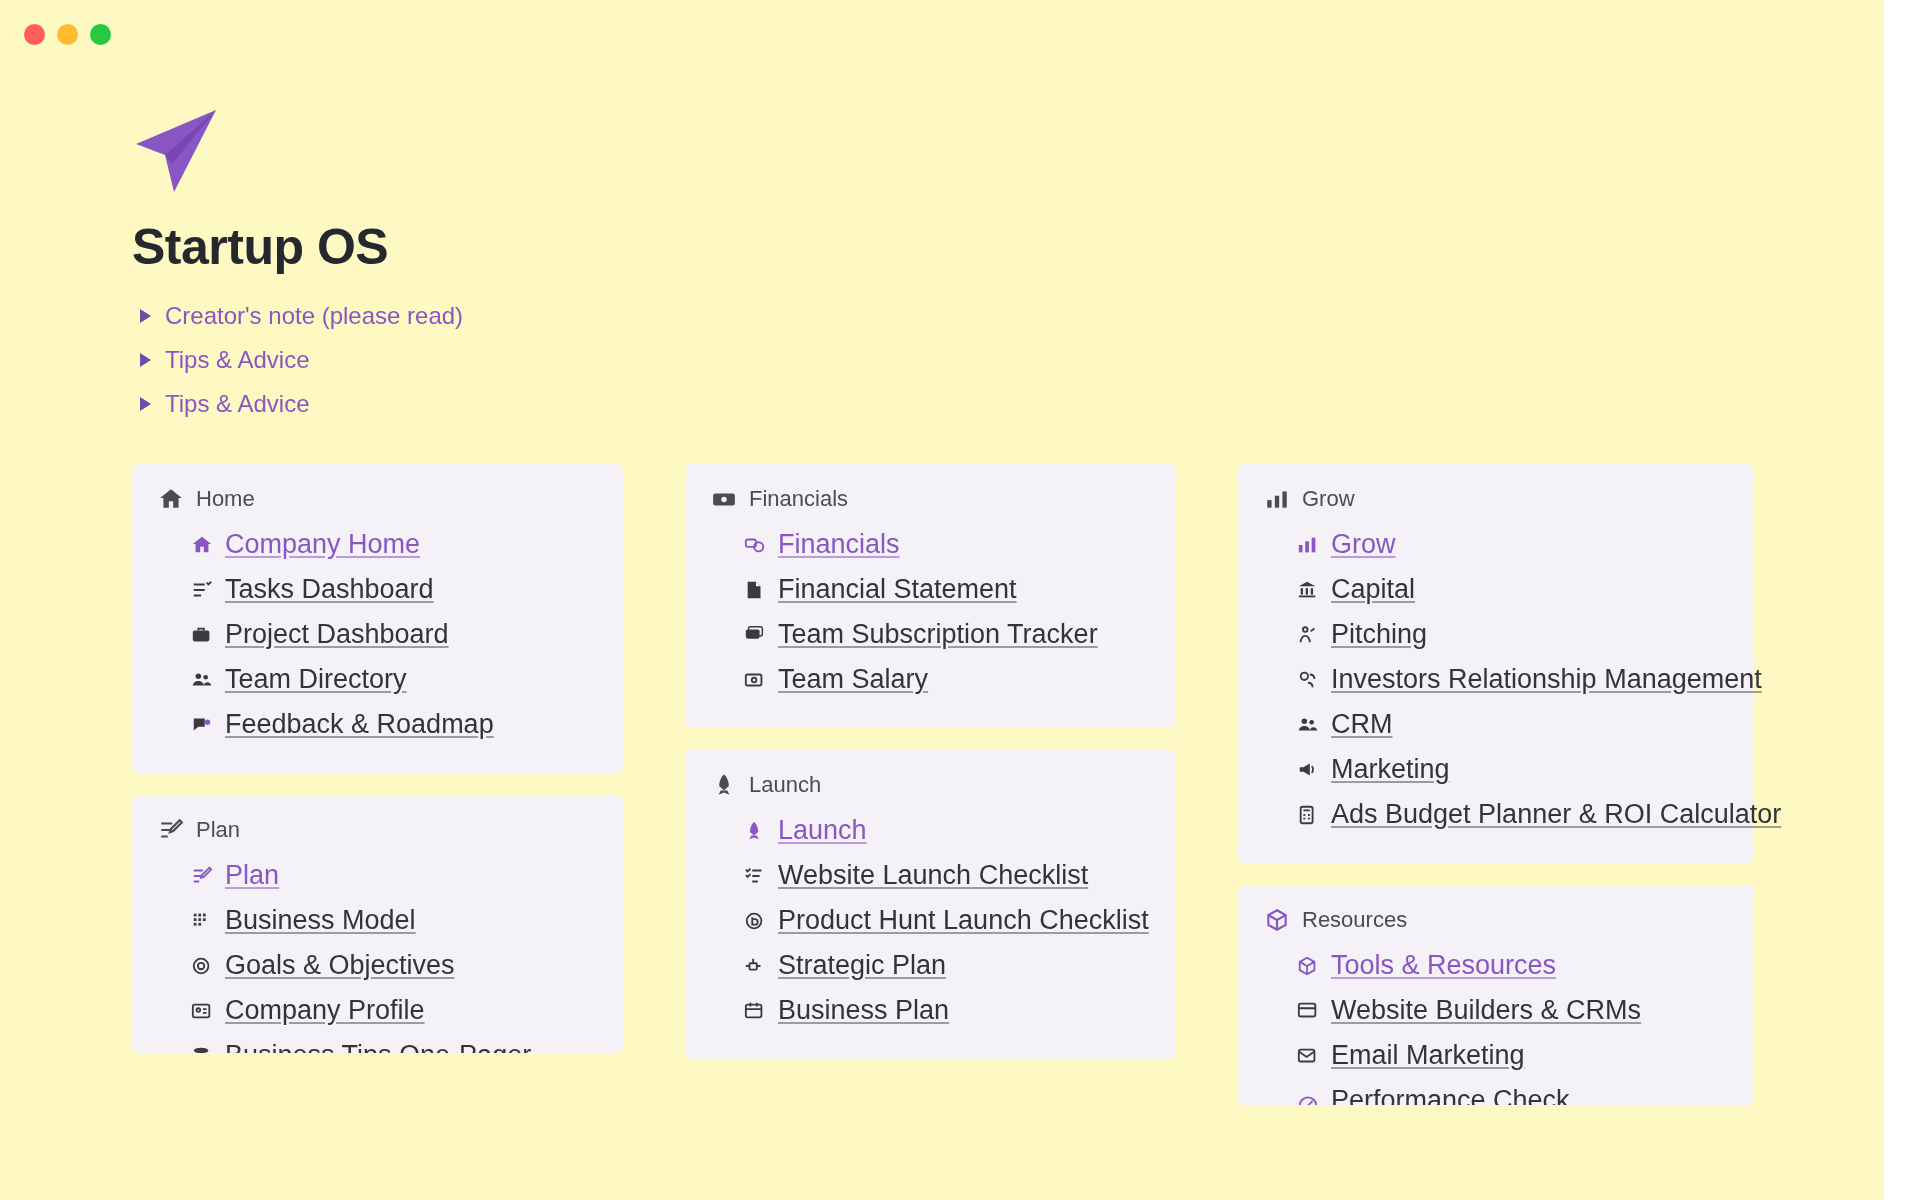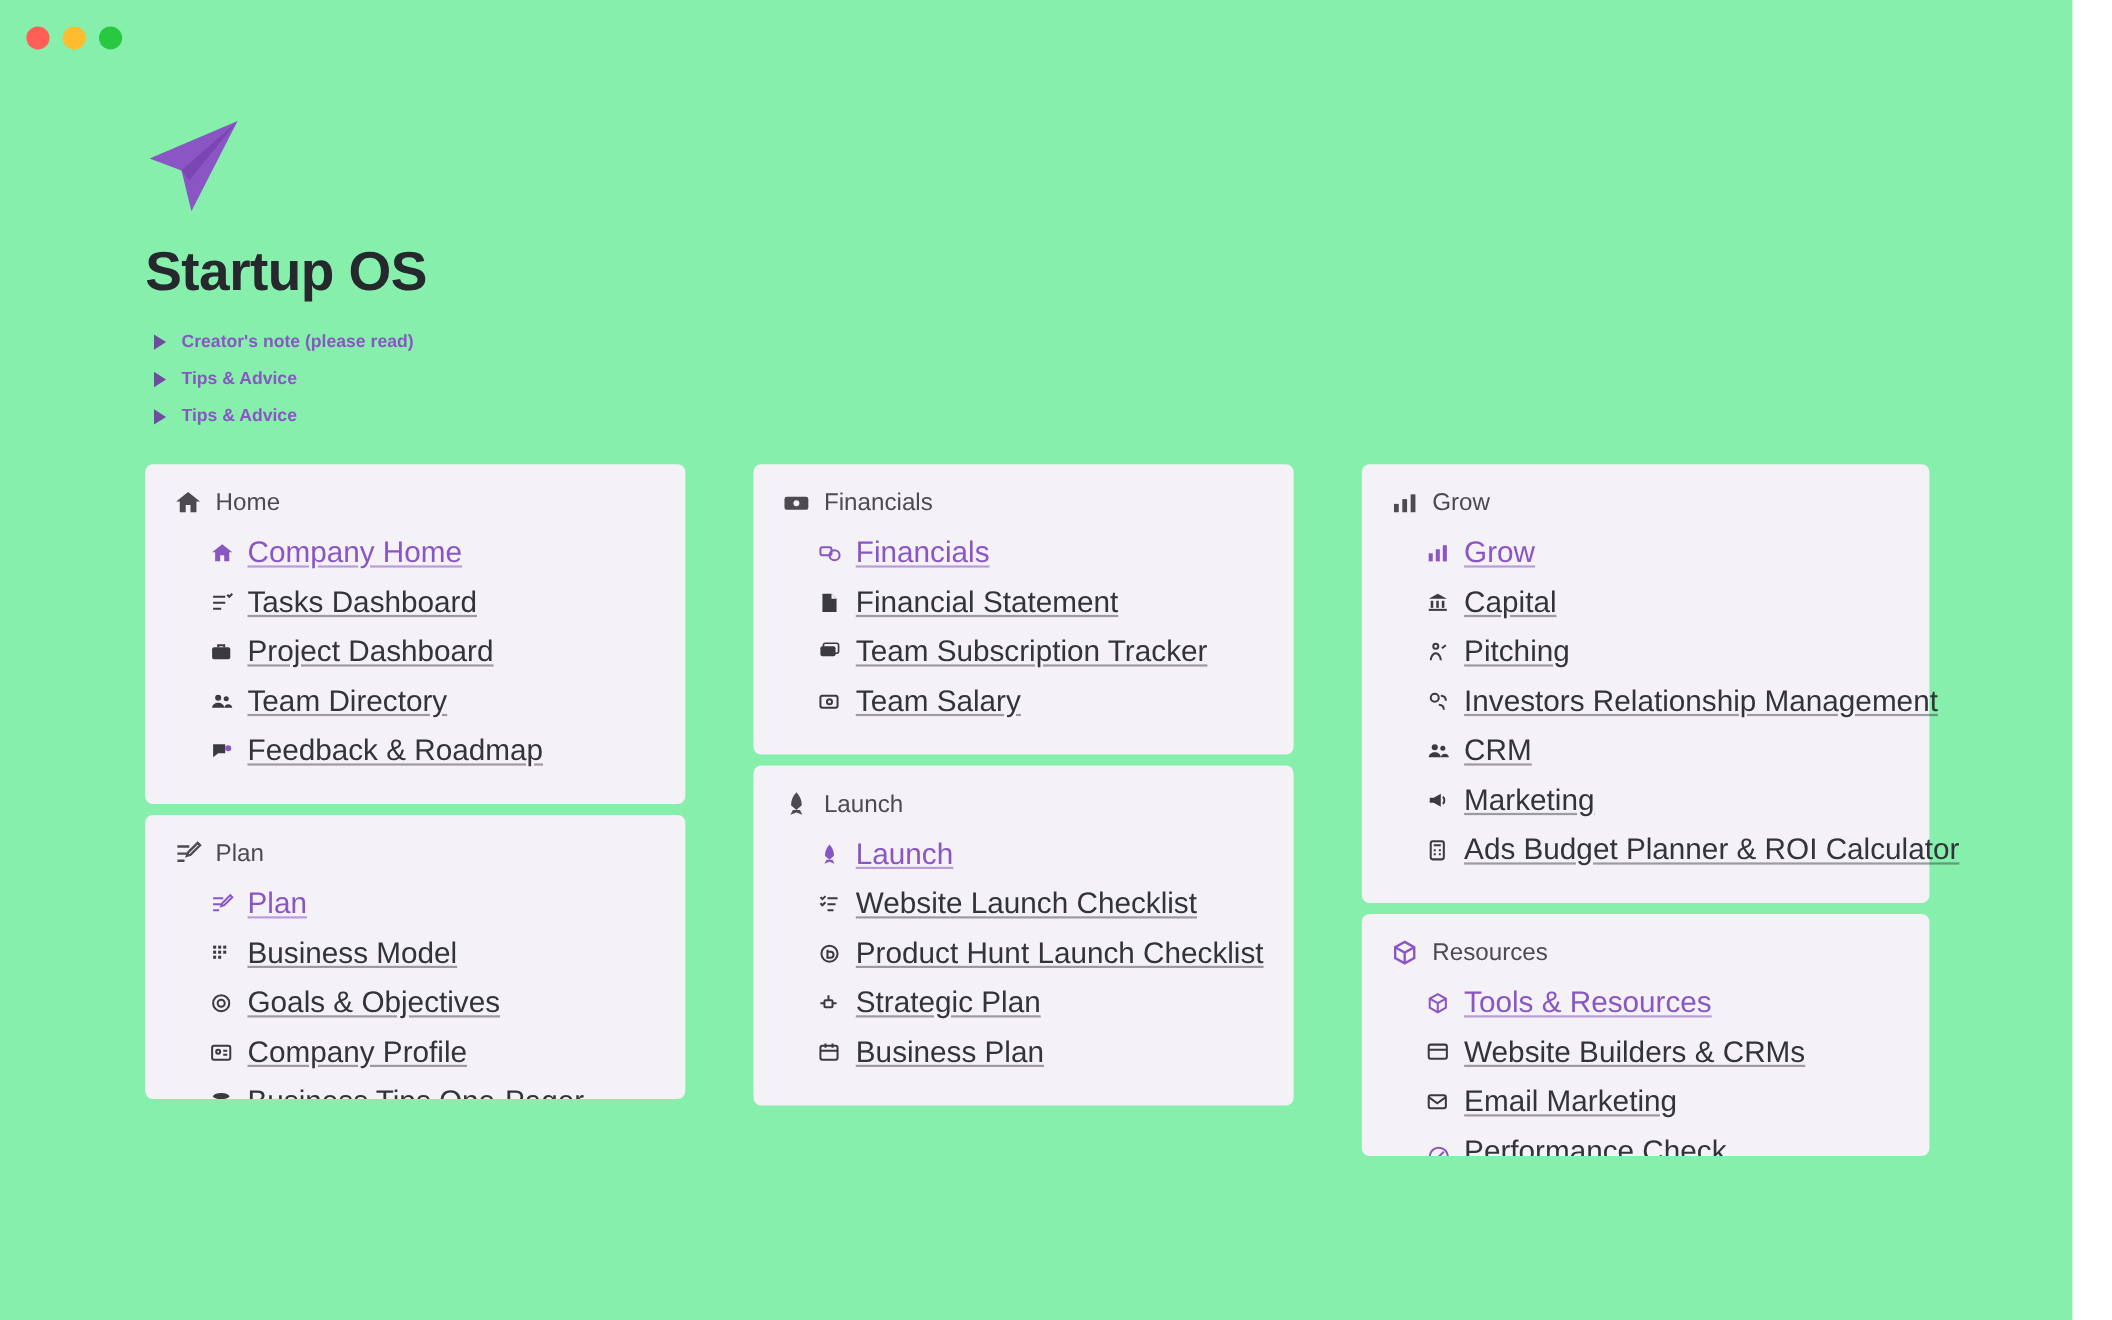--- a/index.html
+++ b/index.html
@@ -7,21 +7,21 @@
     width: 1920px;
     height: 1200px;
     background: #ffffff;
     font-family: "Liberation Sans", sans-serif;
     overflow: hidden;
   }
   .window {
     position: relative;
     width: 1884px;
     height: 1200px;
-    background: #86efac;
+    background: #fef9c3;
   }
   
   .titlebar {
     height: 68px;
     display: flex;
     align-items: center;
     padding-left: 24px;
     gap: 12px;
   }
   .dot { width: 21px; height: 21px; border-radius: 50%; display: inline-block; }
@@ -52,33 +52,33 @@
     margin: 0 0 16px 8px;
   }
   .toggle-arrow {
     width: 0; height: 0;
     border-left: 11px solid #6f4ca0;
     border-top: 7px solid transparent;
     border-bottom: 7px solid transparent;
     margin-right: 4px;
   }
   .toggle-label {
-    font-size: 16px;
-    font-weight: bold;
+    font-size: 24px;
+    font-weight: normal;
     color: #8a56c4;
   }
 
   
   .columns {
     display: flex;
     gap: 62px;
     margin-top: 34px;
     padding-right: 130px;
   }
-  .col { width: 516px; display: flex; flex-direction: column; gap: 10px; }
+  .col { width: 516px; display: flex; flex-direction: column; gap: 22px; margin-top: 12px; }
 
   .card {
     background: #f4f1f7;
     border-radius: 7px;
     padding: 22px 26px 26px 26px;
   }
   .card-header {
     display: flex;
     align-items: center;
     gap: 12px;

